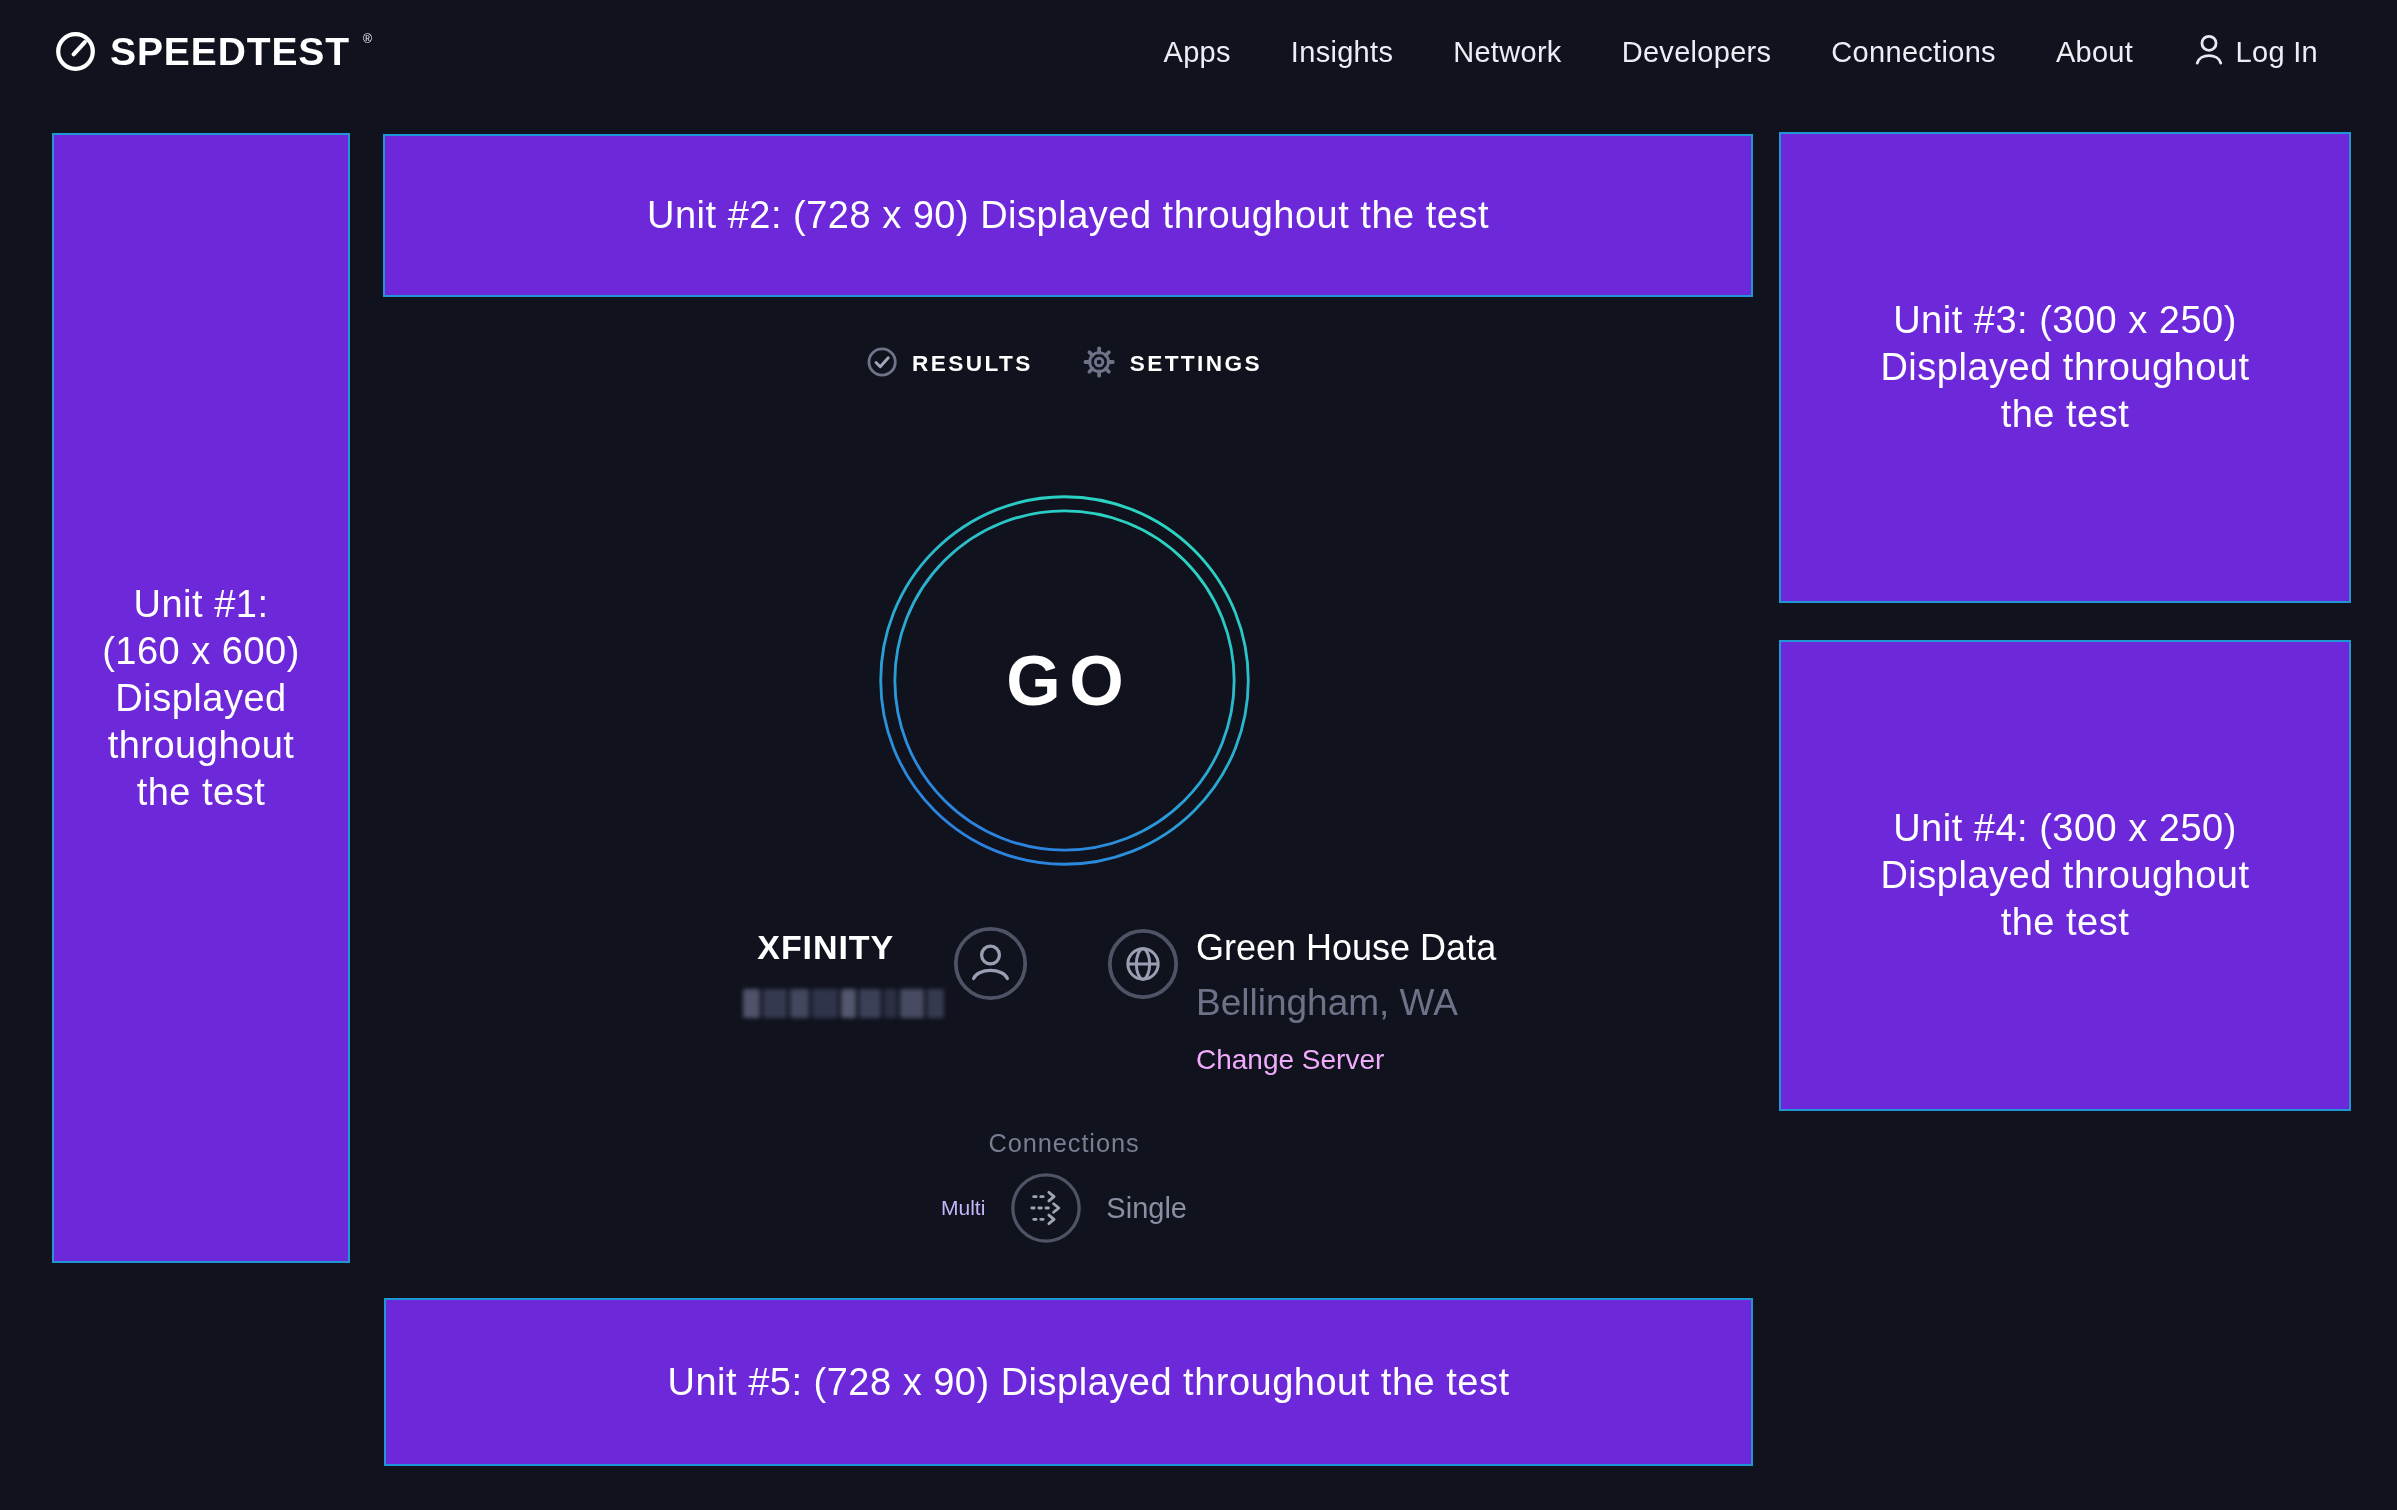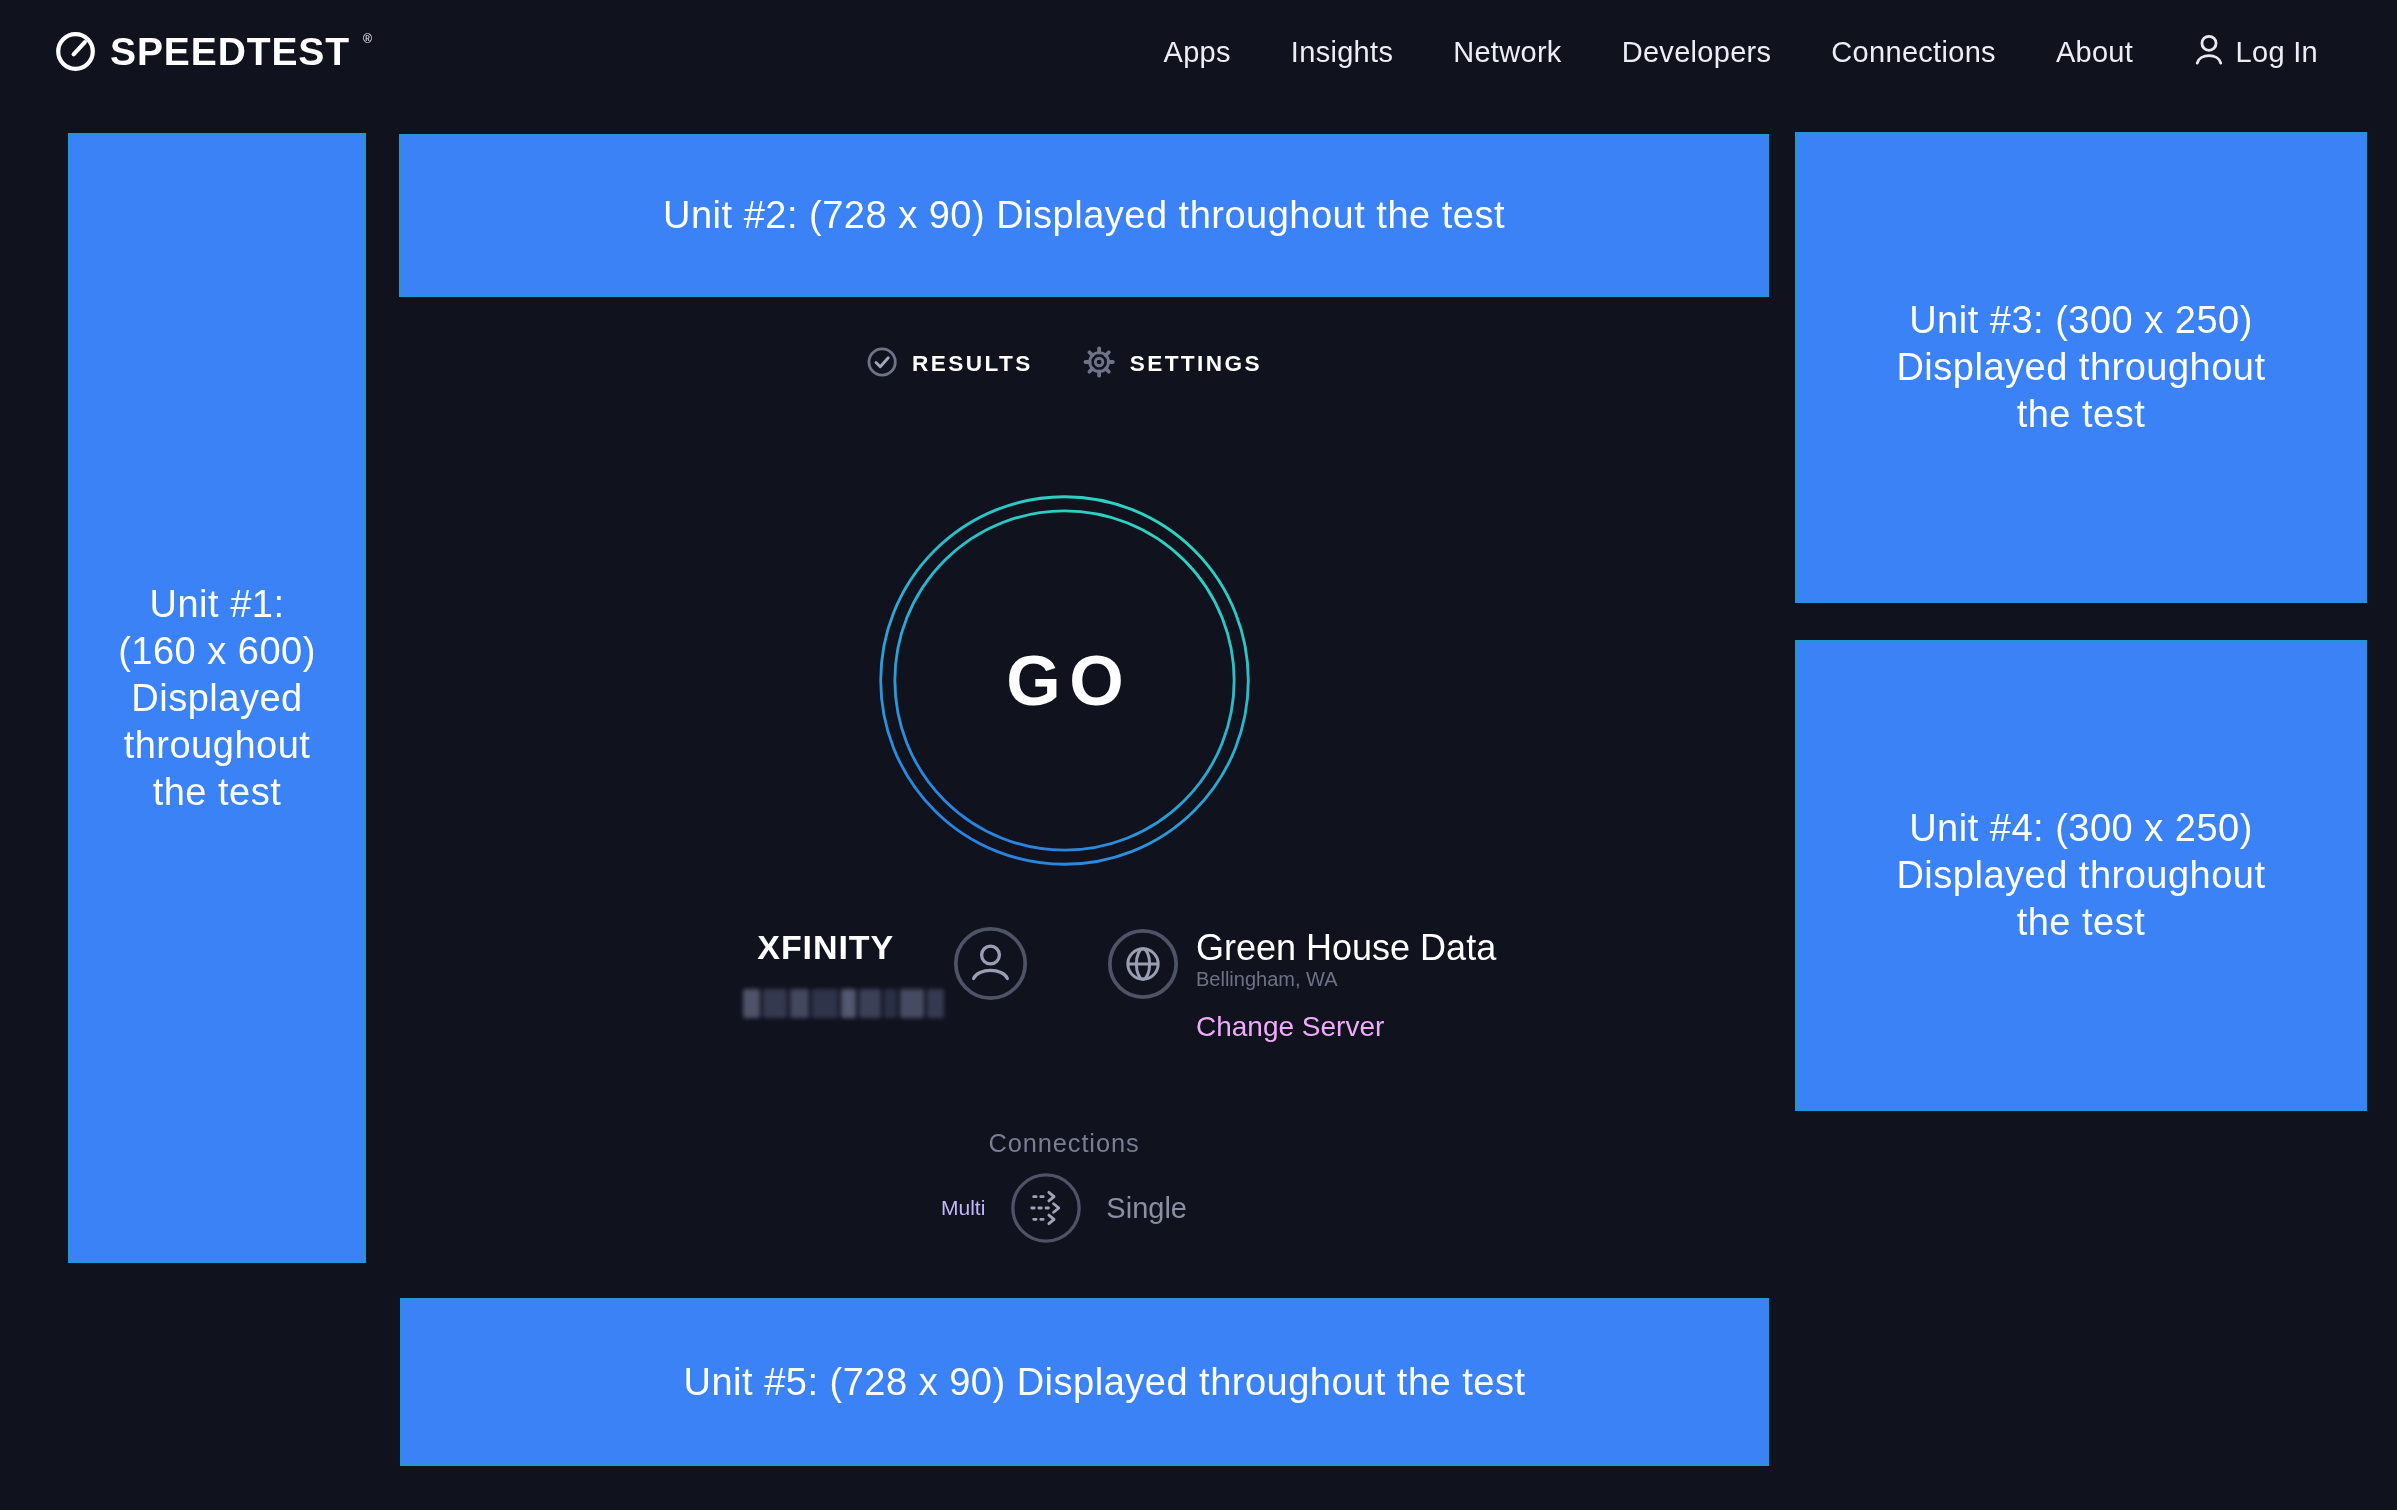--- a/index.html
+++ b/index.html
@@ -28,25 +28,25 @@
   nav .nav-link {
     font-size:29px; color:#eceef4; text-decoration:none; cursor:pointer;
     letter-spacing:0.3px; white-space:nowrap;
   }
   .login { display:flex; align-items:center; gap:10.4px; }
 
   
   .ad {
     position:absolute;
     border:2.8px solid #1f97d4;
-    background:#3b82f6;
+    background:#6d28d9;
     display:flex; flex-direction:column;
     align-items:center; justify-content:center;
     text-align:center;
-    font-size:38px; line-height:47px; letter-spacing:0.5px; color:#fff;margin-left:16px;
+    font-size:38px; line-height:47px; letter-spacing:0.5px; color:#fff;
   }
   #unit1 { left:52px;   top:133px;  width:298px;  height:1130px; }
   #unit2 { left:383px;  top:134px;  width:1370px; height:163px;  }
   #unit3 { left:1779px; top:132px;  width:572px;  height:471px;  }
   #unit4 { left:1779px; top:640px;  width:572px;  height:471px;  }
   #unit5 { left:384px;  top:1298px; width:1369px; height:168px;padding-left:40px;  }
 
   
   .tabs {
     position:absolute; left:1064px; top:345px; transform:translateX(-50%);
@@ -83,21 +83,21 @@
   .redacted span:nth-child(6){ width:22.6px; background:#41455e; }
   .redacted span:nth-child(7){ width:13px; background:#2f3349; }
   .redacted span:nth-child(8){ width:24.5px; background:#4e5269; }
   .redacted span:nth-child(9){ width:17px; background:#3b3f56; }
 
   .user-badge  { position:absolute; left:953px; top:926px; }
   .globe-badge { position:absolute; left:1107px; top:928px; }
 
   .server-info { position:absolute; left:1196px; top:927px; }
   .server-name { font-size:36px; line-height:41px; color:#fff; }
-  .server-loc  { font-size:20px; color:#6e7288; }
+  .server-loc  { font-size:37px; color:#6e7288; margin-top:14px; }
   .server-change { font-size:28px; color:#f0abfc; margin-top:20px; cursor:pointer; display:inline-block; }
 
   
   .connections-label {
     position:absolute; left:1064px; top:1129px; transform:translateX(-50%);
     font-size:25.4px; color:#7a7e93; letter-spacing:0.9px;
   }
   .connections-row {
     position:absolute; left:1064px; top:1172px; transform:translateX(-50%);
     display:flex; align-items:center; gap:24.5px;

